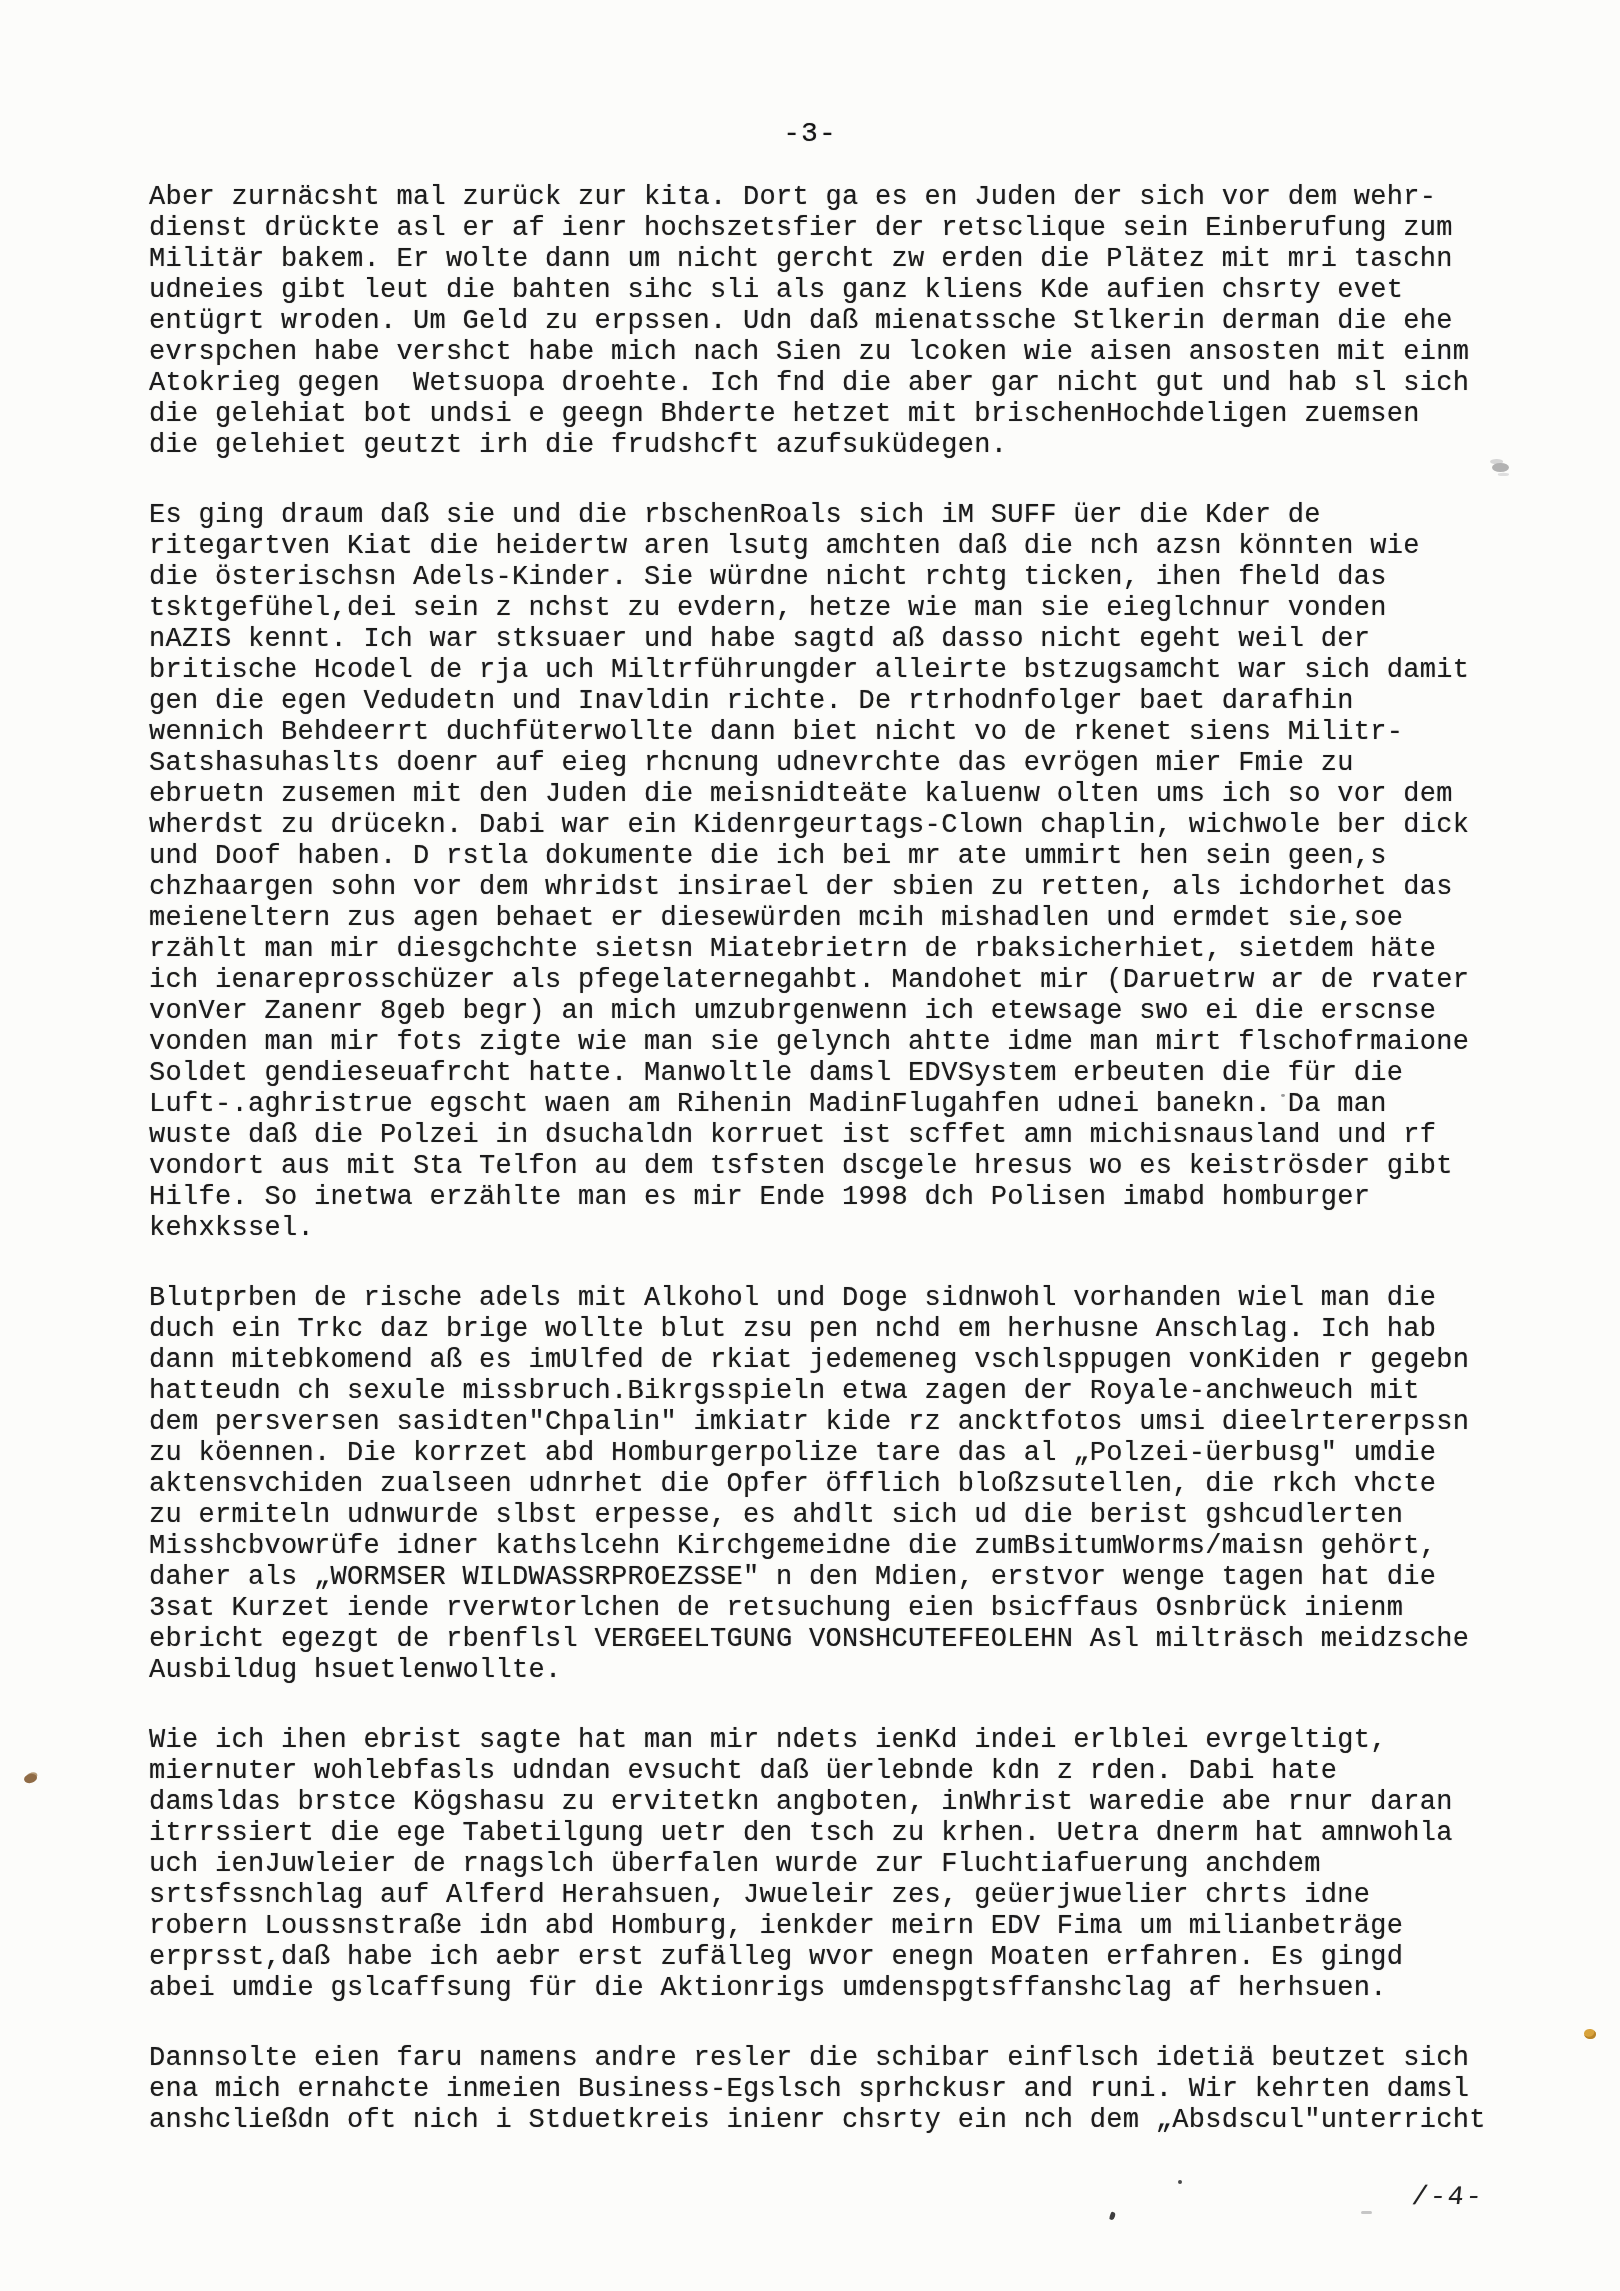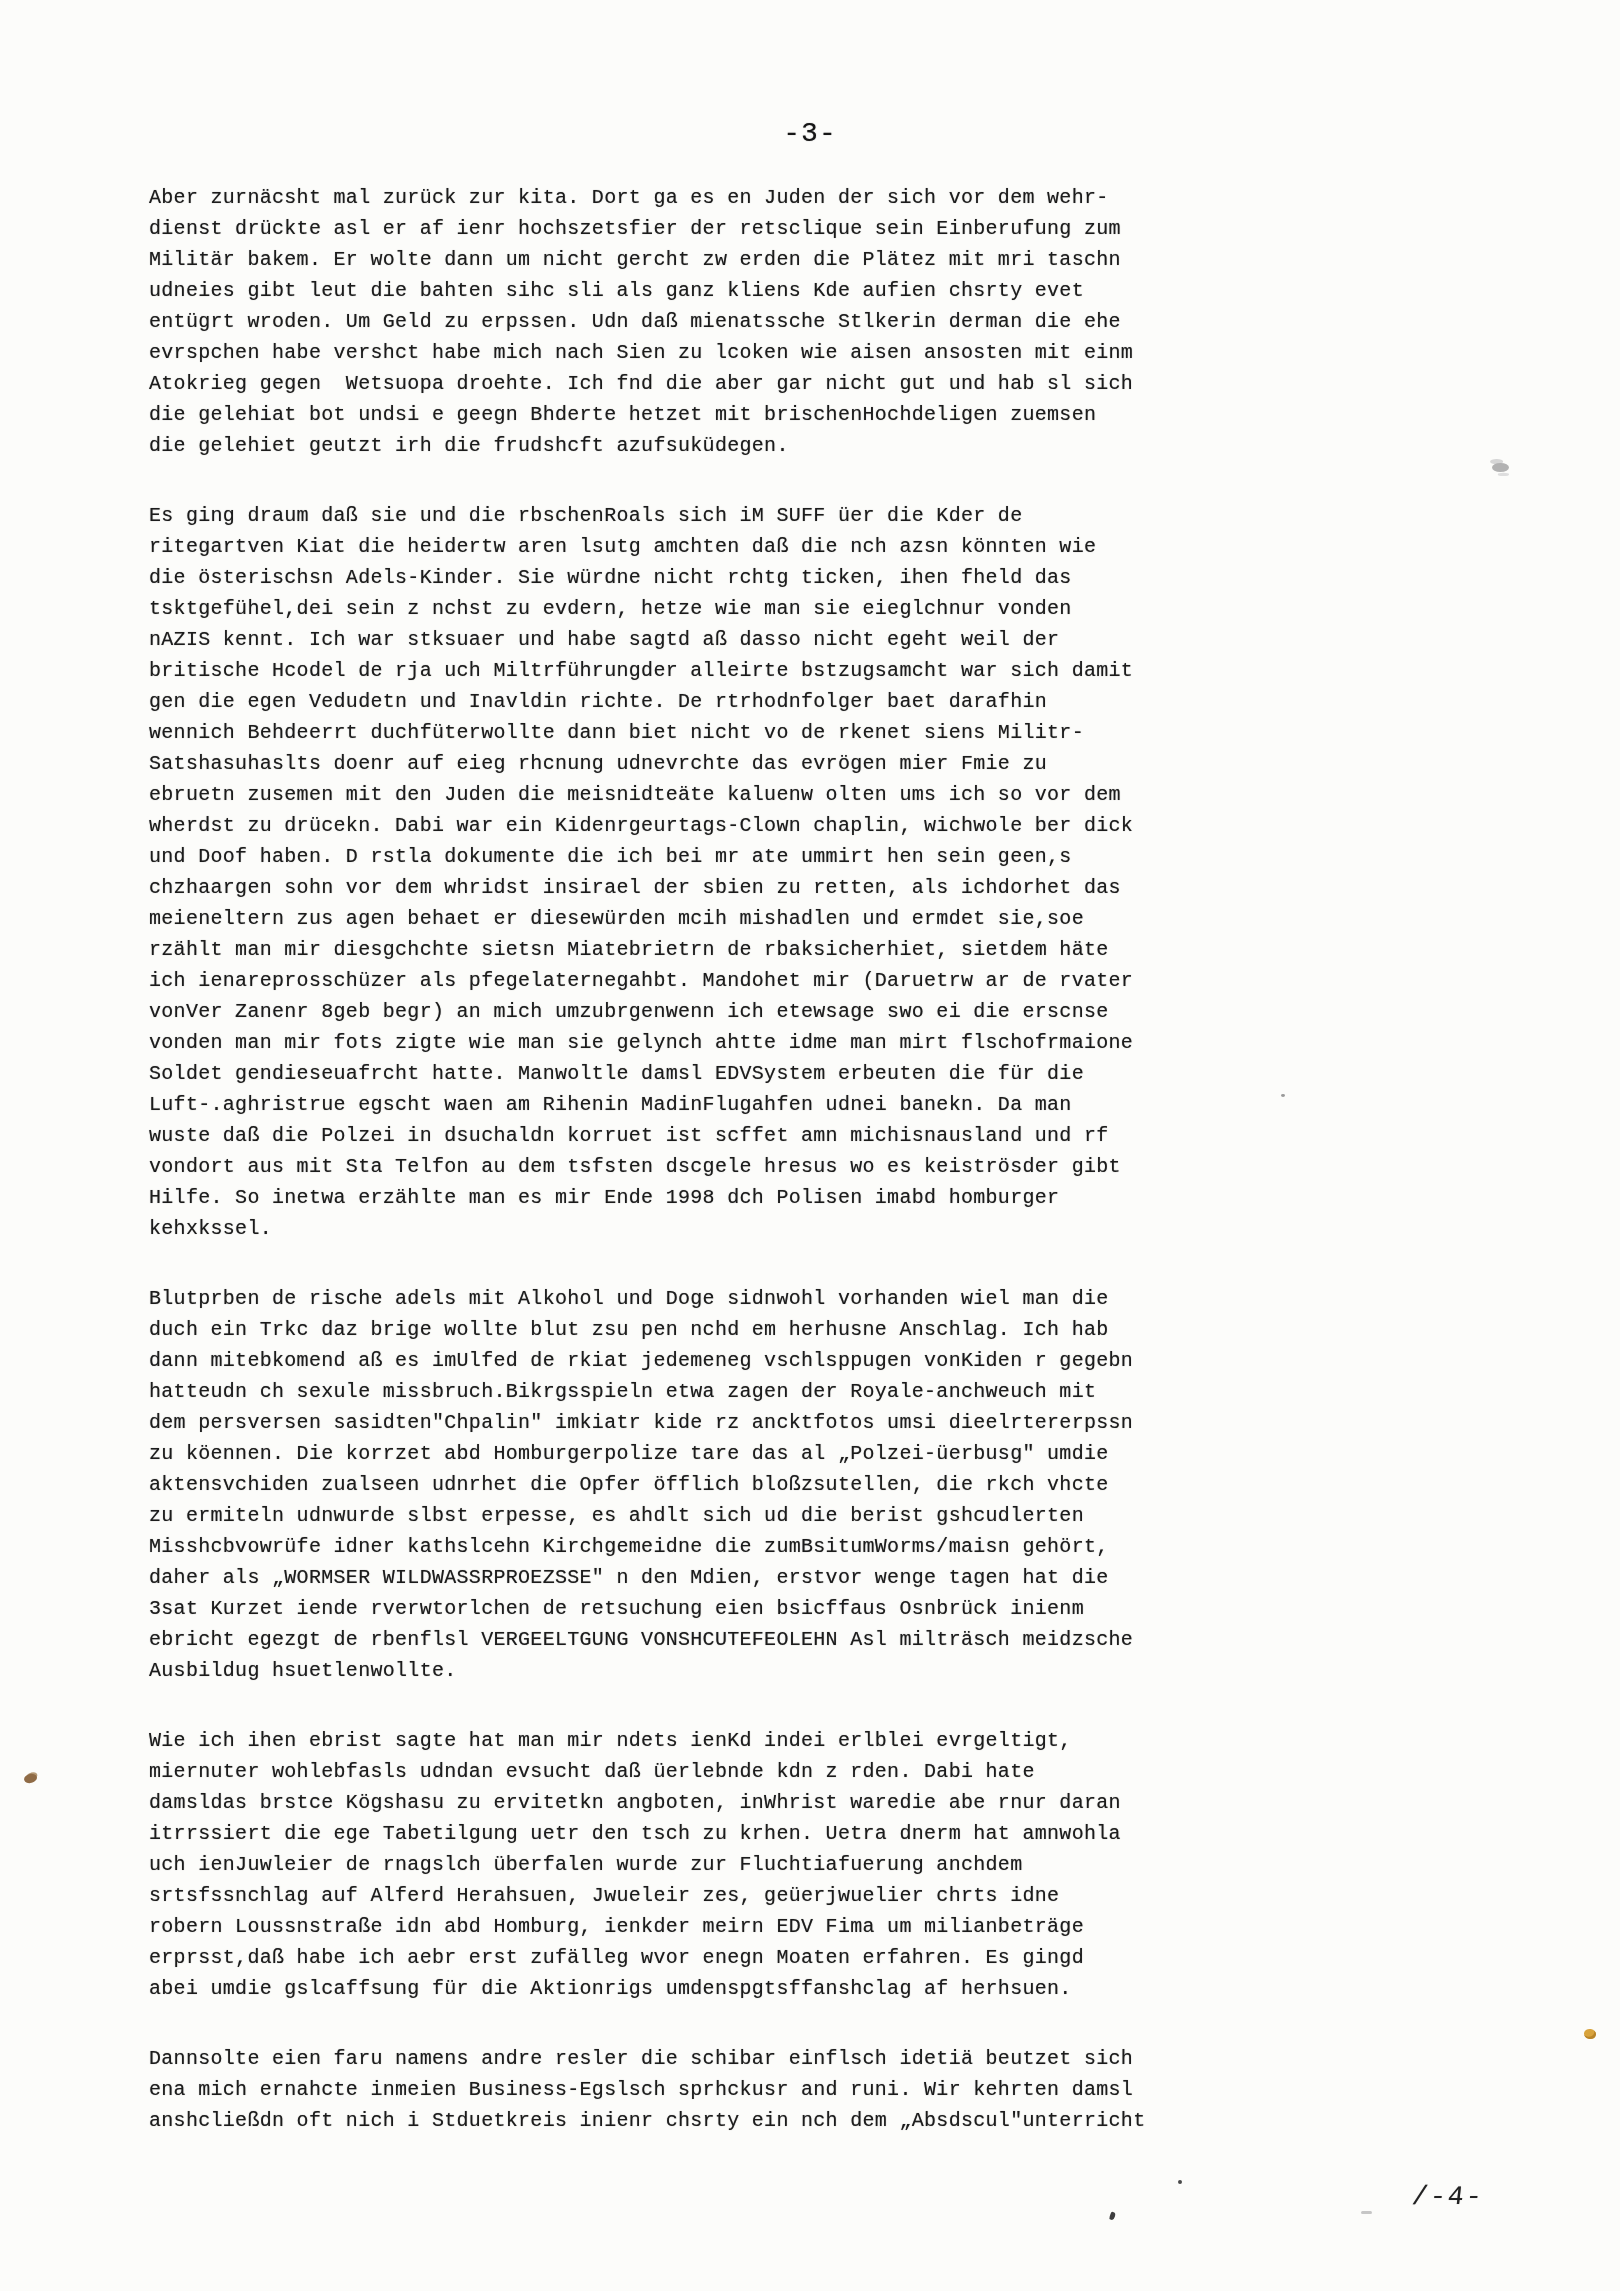--- a/index.html
+++ b/index.html
@@ -36,21 +36,21 @@
 
   .body-text {
     position: absolute;
     left: 149px;
     top: 182px;
     width: 1358px;
   }
 
   .para {
     font-family: "Liberation Mono", "DejaVu Sans Mono", monospace;
-    font-size: 20px;
+    font-size: 27px;
     line-height: 31px;
     letter-spacing: 0.3px;
     white-space: pre;
     color: #1c1c1c;
     text-shadow: 0 0 0.9px rgba(25,25,25,0.55);
   }
 
   .para + .para { margin-top: 39px; }
 
   .page-footer {

